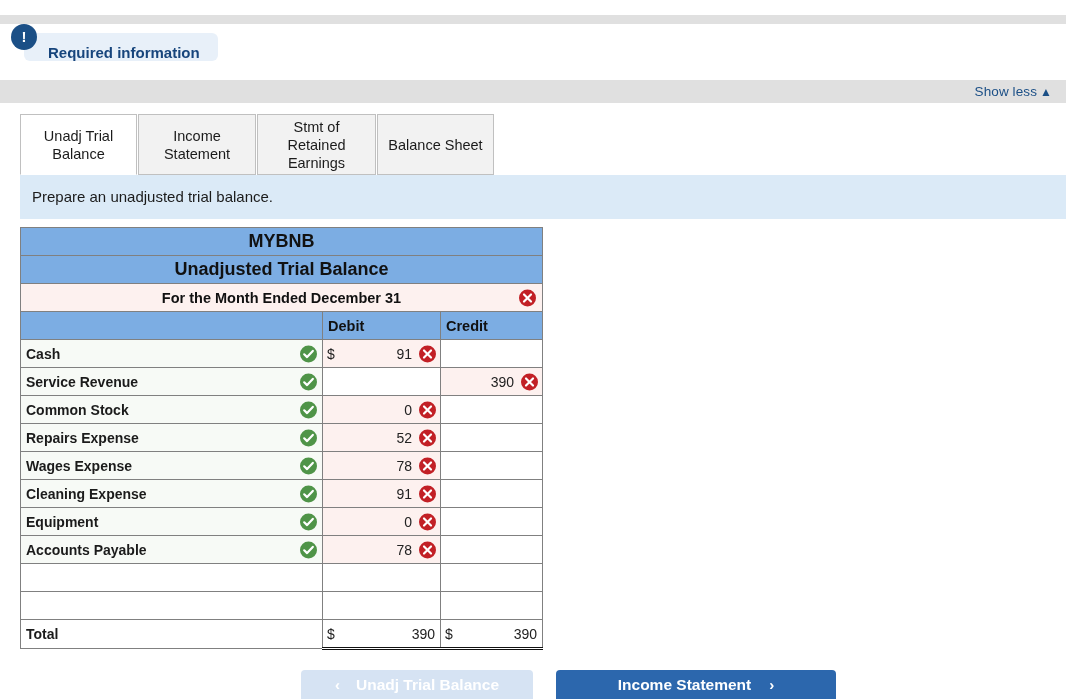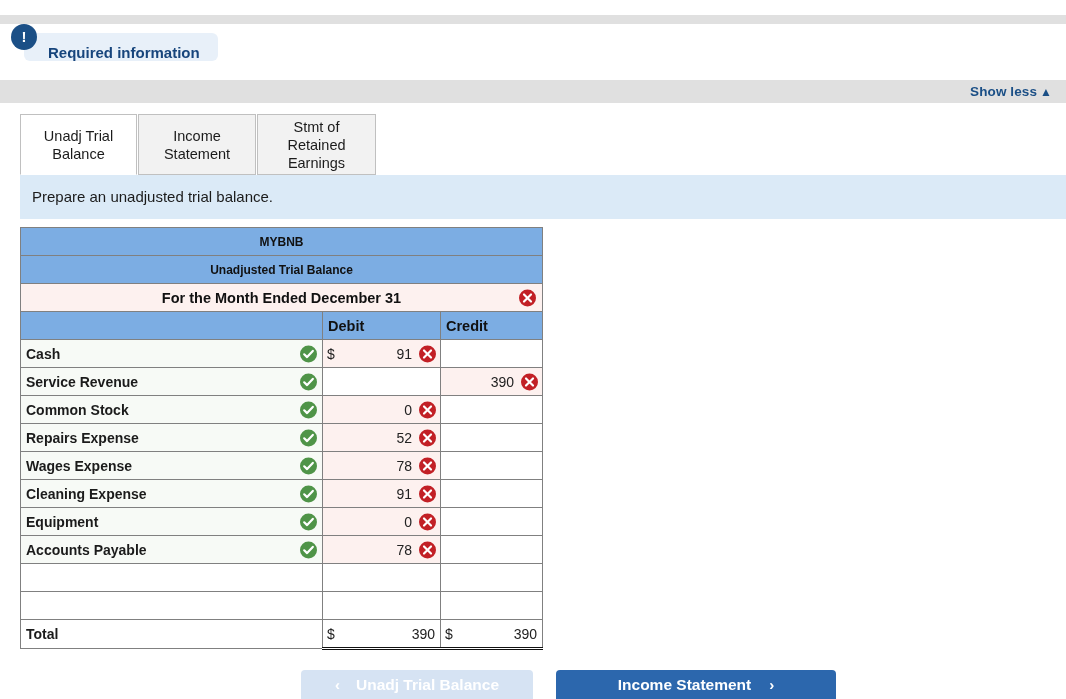--- a/index.html
+++ b/index.html
@@ -33,21 +33,21 @@
     width: 1066px;
     height: 23px;
     background: #e0e0e0;
   }
   .show-less {
     position: absolute;
     right: 14px;
     top: 80px;
     line-height: 23px;
     font-size: 13.5px;
-    font-weight: bold;
+    font-weight: normal;
     color: #1b4f86;
     letter-spacing: 0.1px;
     cursor: pointer;
     white-space: nowrap;
   }
   .show-less .caret {
     font-size: 12px;
     margin-left: 3px;
     display: inline-block;
   }
@@ -159,21 +159,21 @@
     box-sizing: border-box;
   }
   .col-name  { width: 302px; }
   .col-debit { width: 118px; }
   .col-credit{ width: 102px; }
 
   .hdr-blue {
     background: #7cadE3;
     text-align: center;
     font-weight: bold;
-    font-size: 12px;
+    font-size: 18px;
     color: #111111;
     height: 27px;
   }
   .hdr-pink {
     background: #fdf1ef;
     text-align: center;
     font-weight: bold;
     font-size: 14.5px;
     color: #111111;
     height: 28px;
@@ -318,20 +318,23 @@
 
 <div class="tabs">
   <div class="tab tab-w1 active">
     <span>Unadj Trial Balance</span>
   </div>
   <div class="tab tab-w2">
     <span>Income Statement</span>
   </div>
   <div class="tab tab-w3">
     <span>Stmt of Retained Earnings</span>
+  </div>
+  <div class="tab tab-w4">
+    <span>Balance Sheet</span>
   </div>
 </div>
 
 <div class="instruction">
   <span>Prepare an unadjusted trial balance.</span>
 </div>
 
 <table class="sheet">
   <colgroup>
     <col class="col-name">

